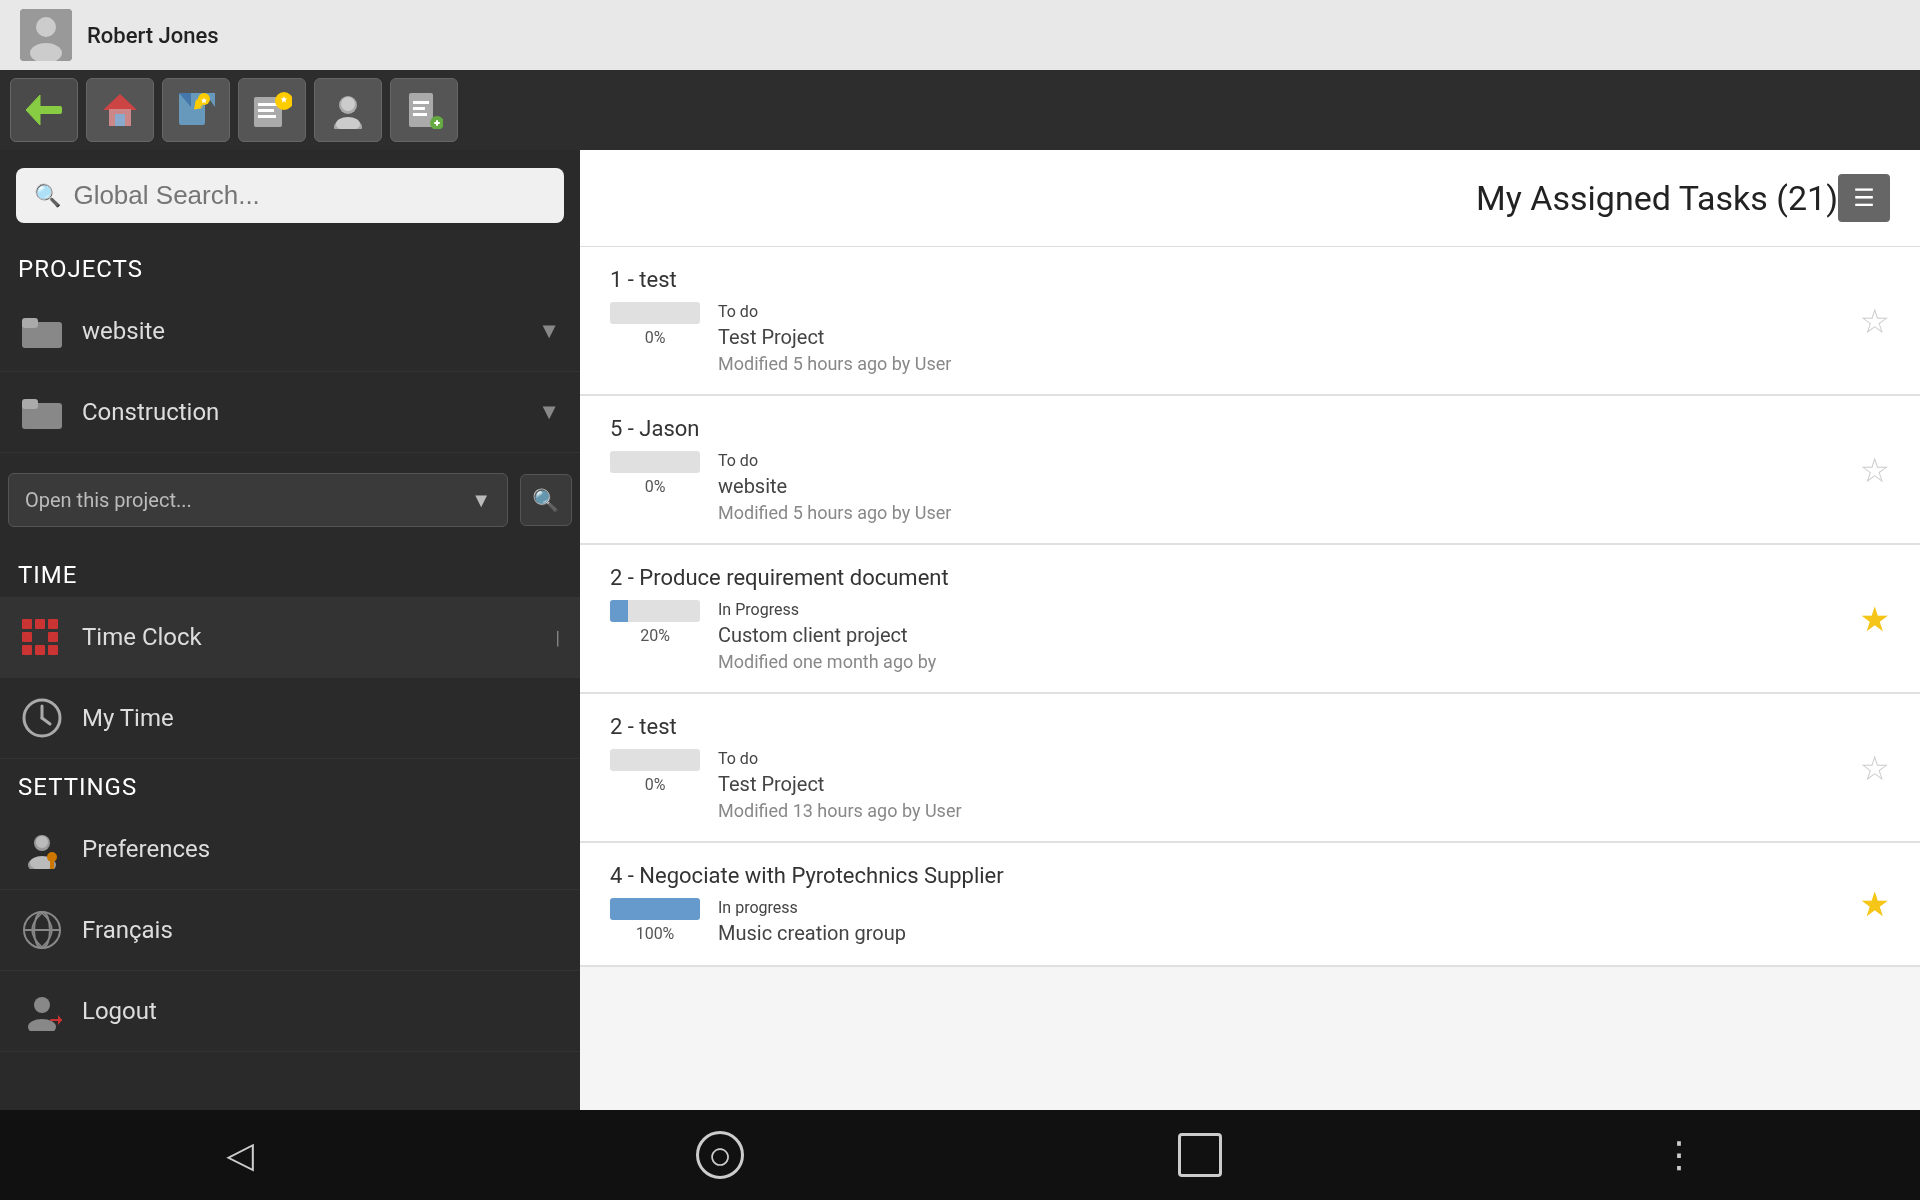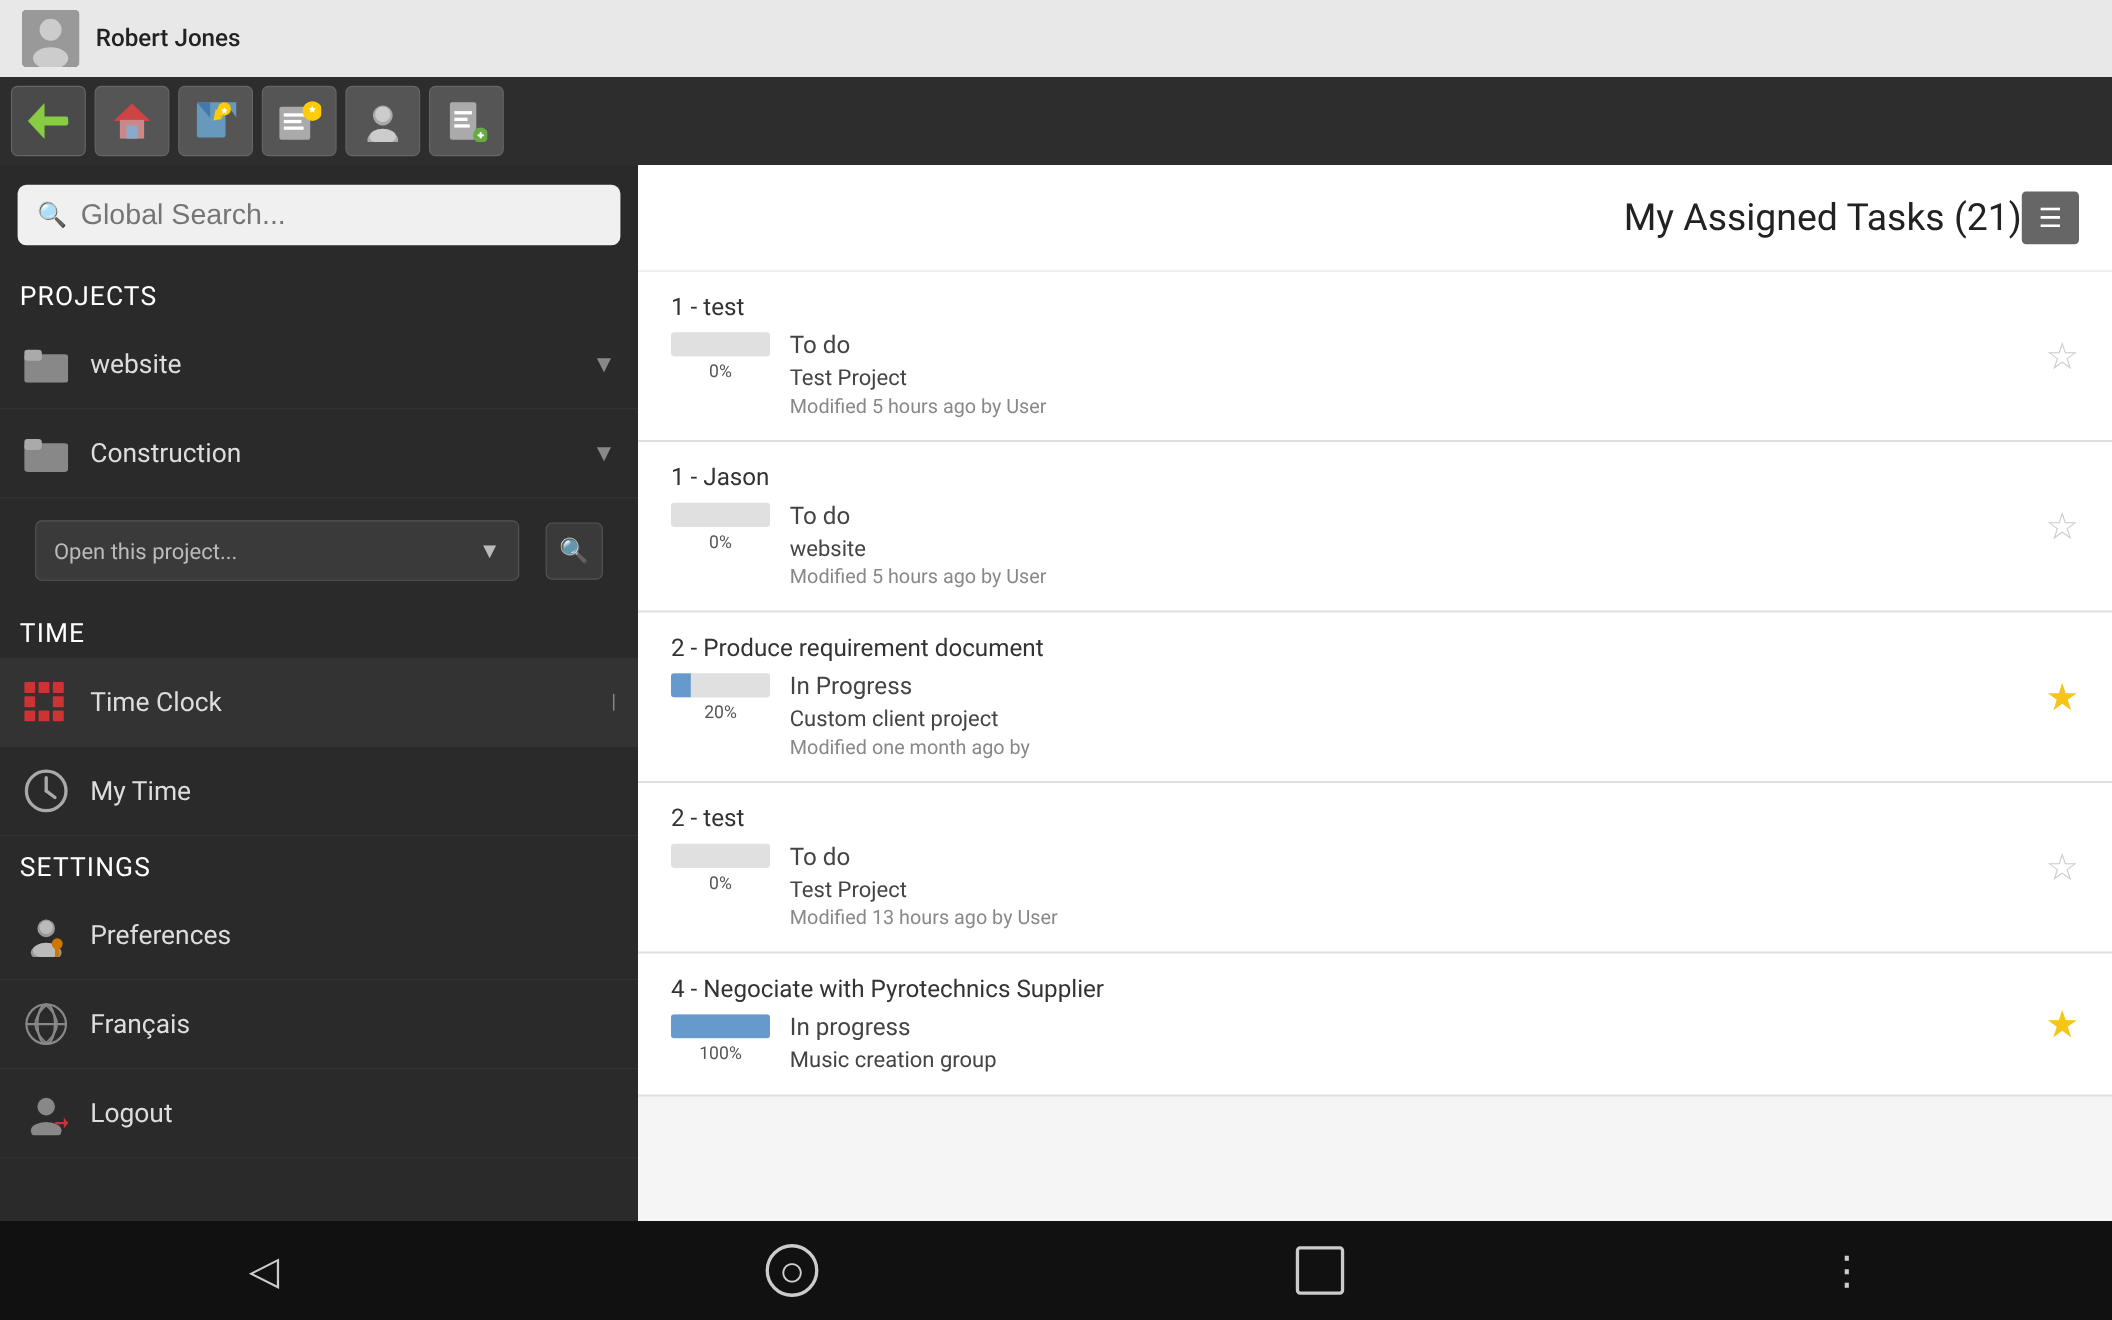--- a/index.html
+++ b/index.html
@@ -218,21 +218,21 @@
     .progress-bar-inner {
       height: 100%;
       background: #6699cc;
     }
     .progress-label {
       font-size: 16px;
       color: #555;
       text-align: center;
     }
     .task-meta { display: flex; flex-direction: column; gap: 4px; }
-    .task-status { font-size: 22px; color: #444; }
+    .task-status { font-size: 16px; color: #444; }
     .task-project { font-size: 20px; color: #444; }
     .task-modified { font-size: 18px; color: #888; }
     .task-star {
       font-size: 34px;
       color: #ccc;
       cursor: pointer;
       flex-shrink: 0;
       align-self: center;
     }
     .task-star.filled { color: #f5c518; }
@@ -352,21 +352,21 @@
       <div class="sidebar-item-icon">
         <svg width="40" height="34" viewBox="0 0 40 34">
           <rect x="0" y="8" width="40" height="26" rx="3" fill="#888"></rect>
           <rect x="0" y="4" width="16" height="10" rx="3" fill="#aaa"></rect>
         </svg>
       </div>
       <span class="sidebar-item-label">Construction</span>
       <span class="sidebar-item-arrow">▼</span>
     </div>
 
-    <div style="display:flex; align-items:center; padding: 10px 32px; gap: 24px;">
+    <div style="display:flex; align-items:center; padding: 10px 8px; gap: 12px;">
       <div class="open-project-select">
         <span>Open this project...</span>
         <span>▼</span>
       </div>
       <div class="open-project-search">
         <span>🔍</span>
       </div>
     </div>
 
     <div class="section-header">TIME</div>
@@ -469,21 +469,21 @@
               <span class="task-project">Test Project</span>
               <span class="task-modified">Modified 5 hours ago by User</span>
             </div>
           </div>
         </div>
         <span class="task-star">☆</span>
       </div>
 
       <div class="task-item">
         <div class="task-main">
-          <div class="task-title">1 - Jason</div>
+          <div class="task-title">5 - Jason</div>
           <div class="task-detail-row">
             <div class="progress-bar-container">
               <div class="progress-bar-outer">
                 <div class="progress-bar-inner" style="width: 0%;"></div>
               </div>
               <span class="progress-label">0%</span>
             </div>
             <div class="task-meta">
               <span class="task-status">To do</span>
               <span class="task-project">website</span>

